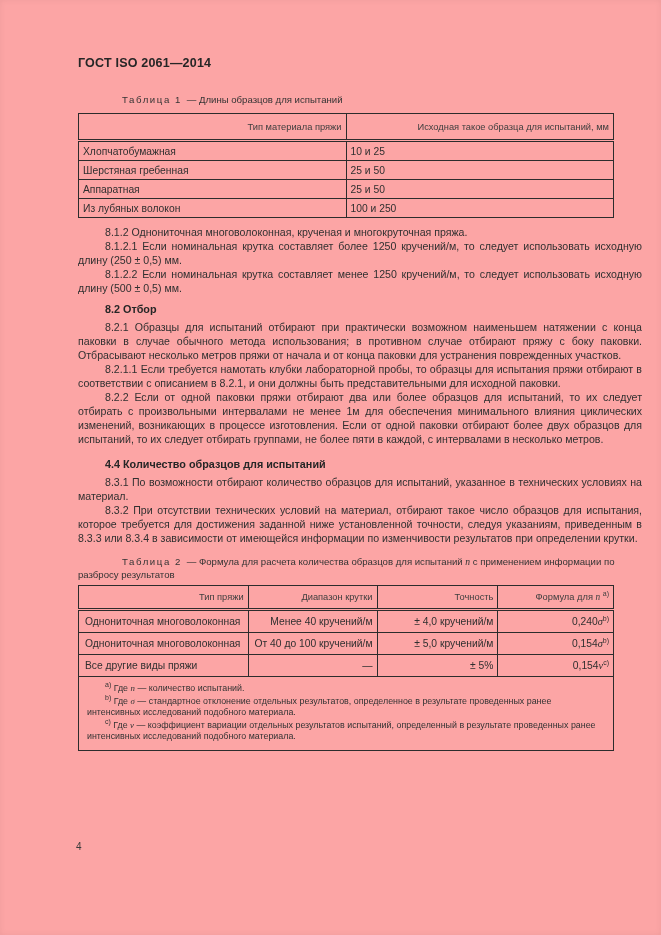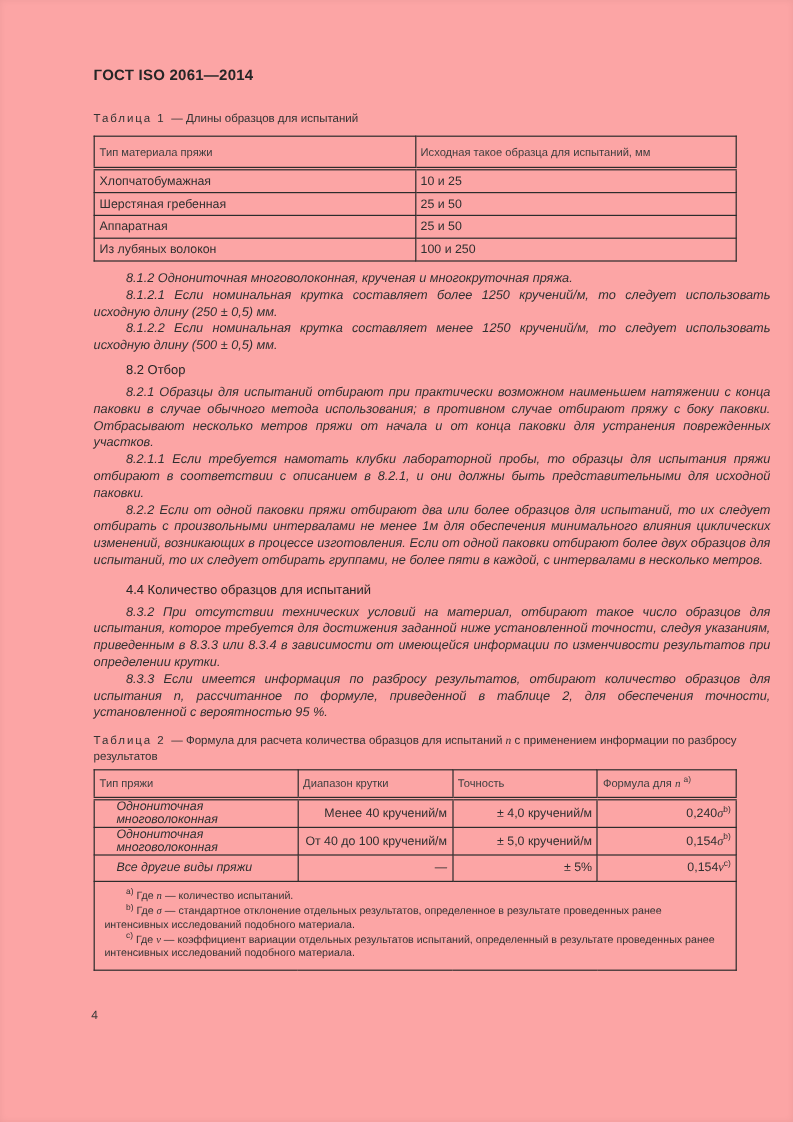--- a/index.html
+++ b/index.html
@@ -8,45 +8,45 @@
     width:661px;height:935px;
     background:#fca5a5;
     box-shadow:inset 0 0 6px rgba(0,0,0,0.06);
     font-family:"Liberation Sans",sans-serif;
     color:#2f2f2f;
     overflow:hidden;
   }
   .content{position:absolute;left:78px;top:56px;width:564px;}
   .doc-title{font-size:12.5px;font-weight:bold;color:#262626;letter-spacing:.2px;}
   .table-caption{font-size:9.6px;color:#333;margin-top:23px;line-height:13px;}
-  .cap-label{letter-spacing:1.6px;margin-right:2px;}
+  .cap-label{letter-spacing:1.6px;margin-right:2px;margin-left:44px;}
   .var{font-family:"Liberation Serif",serif;font-style:italic;}
   sup{font-size:7px;line-height:0;}
 
   table{border-collapse:collapse;width:536px;table-layout:fixed;}
   .tbl1{margin-top:7px;}
   .tbl2{margin-top:4px;}
   td,th{border:1px solid #2c2c2c;font-weight:normal;}
   table{border:1.5px solid #2c2c2c;}
-  th{font-size:9.3px;color:#3e3e3e;text-align:left;vertical-align:middle;
+  th{font-size:9.3px;color:#3e3e3e;text-align:right;vertical-align:middle;
      border-bottom:3px double #2c2c2c;padding:4px 4px;}
   .tbl1 th{height:17px;}
   .tbl1 td{height:18px;font-size:10.3px;vertical-align:middle;padding:0 4px;}
   .tbl1 col.c1{width:50%;} .tbl1 col.c2{width:50%;}
   .tbl2 col.c1{width:31.7%;} .tbl2 col.c2{width:24.1%;}
   .tbl2 col.c3{width:22.6%;} .tbl2 col.c4{width:21.6%;}
   .tbl2 th{height:14px;}
   .tbl2 td{height:21px;font-size:10.3px;text-align:right;vertical-align:middle;padding:0 4px;}
-  .tbl2 td.left{text-align:left;padding-left:18px;font-style:italic;}
+  .tbl2 td.left{text-align:left;padding-left:6px;}
   .tbl2 td.fnotes{height:auto;text-align:left;padding:5px 8px 6px 8px;}
   .footnote{margin:1px 0;font-size:8.9px;line-height:11.5px;text-indent:18px;color:#333;}
 
   .text-block{margin-top:7px;}
-  .para{font-size:10.6px;line-height:14px;text-align:justify;text-indent:27px;margin:0;color:#303030;font-style:italic;}
-  .heading{font-size:10.8px;font-weight:normal;text-indent:27px;margin:8px 0 5px 0;color:#262626;}
+  .para{font-size:10.6px;line-height:14px;text-align:justify;text-indent:27px;margin:0;color:#303030;}
+  .heading{font-size:10.8px;font-weight:bold;text-indent:27px;margin:8px 0 5px 0;color:#262626;}
   .heading2{margin-top:12px;}
   .page-number{position:absolute;left:76px;top:841px;font-size:10px;color:#3a3a3a;}
 </style>
 </head>
 <body>
 
 <div class="page">
   <div class="content">
 
     <div class="doc-title">ГОСТ ISO 2061—2014</div>
@@ -86,22 +86,22 @@
 
     <div class="text-block">
       <p class="para">8.1.2 Однониточная многоволоконная, крученая и многокруточная пряжа.</p>
       <p class="para">8.1.2.1 Если номинальная крутка составляет более 1250 кручений/м, то следует использовать исходную длину (250 ± 0,5) мм.</p>
       <p class="para">8.1.2.2 Если номинальная крутка составляет менее 1250 кручений/м, то следует использовать исходную длину (500 ± 0,5) мм.</p>
       <p class="heading">8.2 Отбор</p>
       <p class="para">8.2.1 Образцы для испытаний отбирают при практически возможном наименьшем натяжении с конца паковки в случае обычного метода использования; в противном случае отбирают пряжу с боку паковки. Отбрасывают несколько метров пряжи от начала и от конца паковки для устранения поврежденных участков.</p>
       <p class="para">8.2.1.1 Если требуется намотать клубки лабораторной пробы, то образцы для испытания пряжи отбирают в соответствии с описанием в 8.2.1, и они должны быть представительными для исходной паковки.</p>
       <p class="para">8.2.2 Если от одной паковки пряжи отбирают два или более образцов для испытаний, то их следует отбирать с произвольными интервалами не менее 1м для обеспечения минимального влияния циклических изменений, возникающих в процессе изготовления. Если от одной паковки отбирают более двух образцов для испытаний, то их следует отбирать группами, не более пяти в каждой, с интервалами в несколько метров.</p>
       <p class="heading heading2">4.4 Количество образцов для испытаний</p>
+      <p class="para">8.3.1 По возможности отбирают количество образцов для испытаний, указанное в технических условиях на материал.</p>
       <p class="para">8.3.2 При отсутствии технических условий на материал, отбирают такое число образцов для испытания, которое требуется для достижения заданной ниже установленной точности, следуя указаниям, приведенным в 8.3.3 или 8.3.4 в зависимости от имеющейся информации по изменчивости результатов при определении крутки.</p>
-      <p class="para">8.3.3 Если имеется информация по разбросу результатов, отбирают количество образцов для испытания n, рассчитанное по формуле, приведенной в таблице 2, для обеспечения точности, установленной с вероятностью 95 %.</p>
     </div>
 
     <div class="table-caption" style="margin-top:10px">
       <span class="cap-label">Таблица 2</span><span> — Формула для расчета количества образцов для испытаний </span><span class="var">n</span><span> с применением информации по разбросу результатов</span>
     </div>
 
     <table class="tbl2">
       <colgroup>
           <col class="c1">
           <col class="c2">

